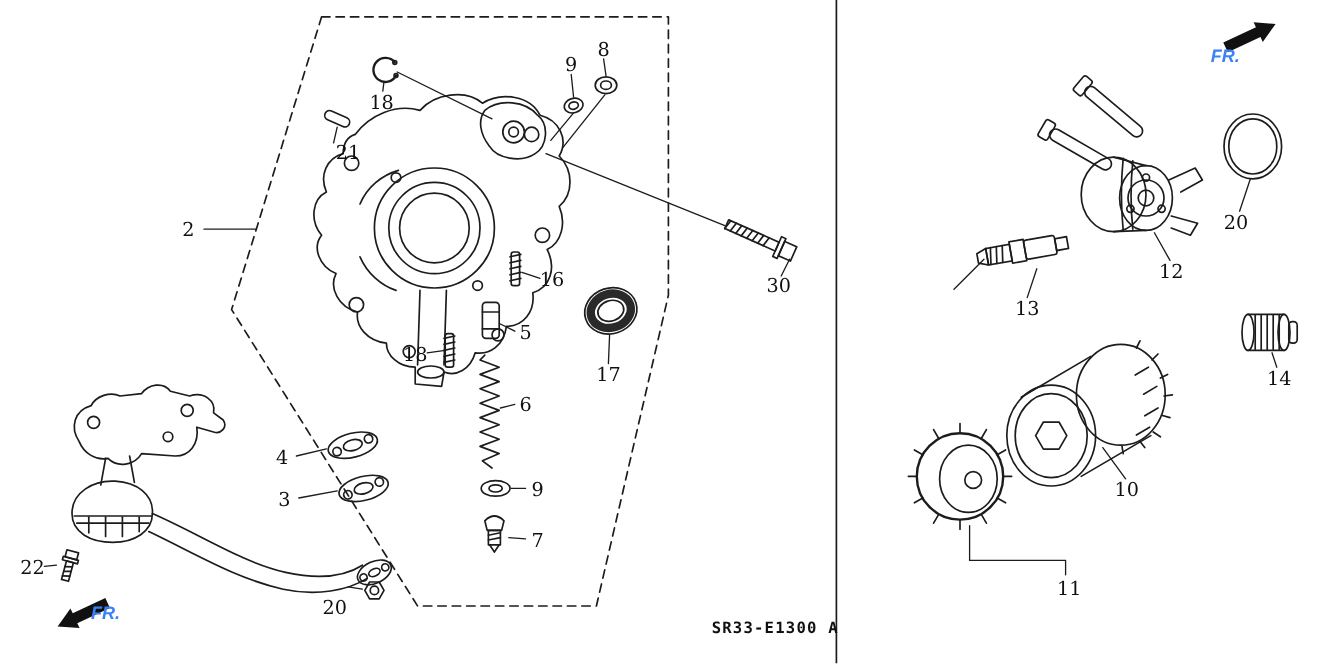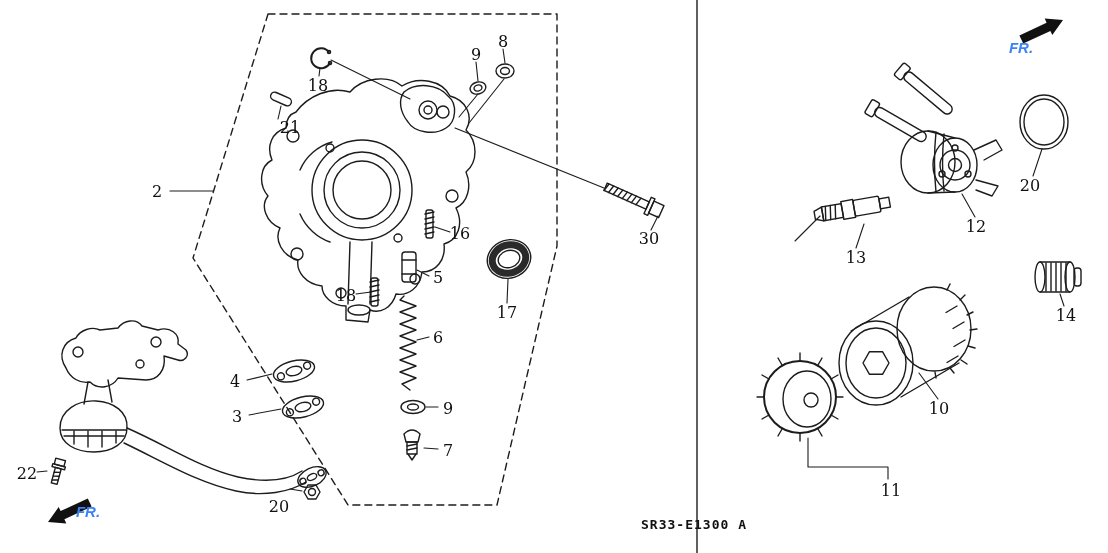--- a/index.html
+++ b/index.html
@@ -6,21 +6,21 @@
   #canvas{position:relative;width:1108px;height:553px;background:#ffffff;overflow:hidden;
           font-family:"DejaVu Sans",sans-serif;}
   #art{position:absolute;left:0;top:0;}
   .plabel{position:absolute;transform:translate(-50%,-50%);
           font-family:"DejaVu Serif",serif;font-size:16px;color:#101010;white-space:nowrap;}
   .fr{position:absolute;transform:translate(-50%,-50%);
       font-family:"Liberation Sans",sans-serif;font-style:italic;font-weight:700;
       font-size:15px;color:#3b82f6;white-space:nowrap;}
   .code{position:absolute;transform:translate(-50%,-50%);
         font-family:"DejaVu Sans Mono",monospace;font-weight:700;font-size:13px;
-        letter-spacing:1px;color:#101010;white-space:nowrap;margin-left:48px;}
+        letter-spacing:1px;color:#101010;white-space:nowrap;}
 </style>
 </head>
 <body>
 
 <div id="canvas">
 
   <svg id="art" width="1108" height="553" viewBox="0 0 1108 553">
     <g stroke="#1c1c1c" stroke-width="1.4" fill="none" stroke-linecap="round" stroke-linejoin="round">
 
       <line x1="697" y1="0" x2="697" y2="553"></line>

